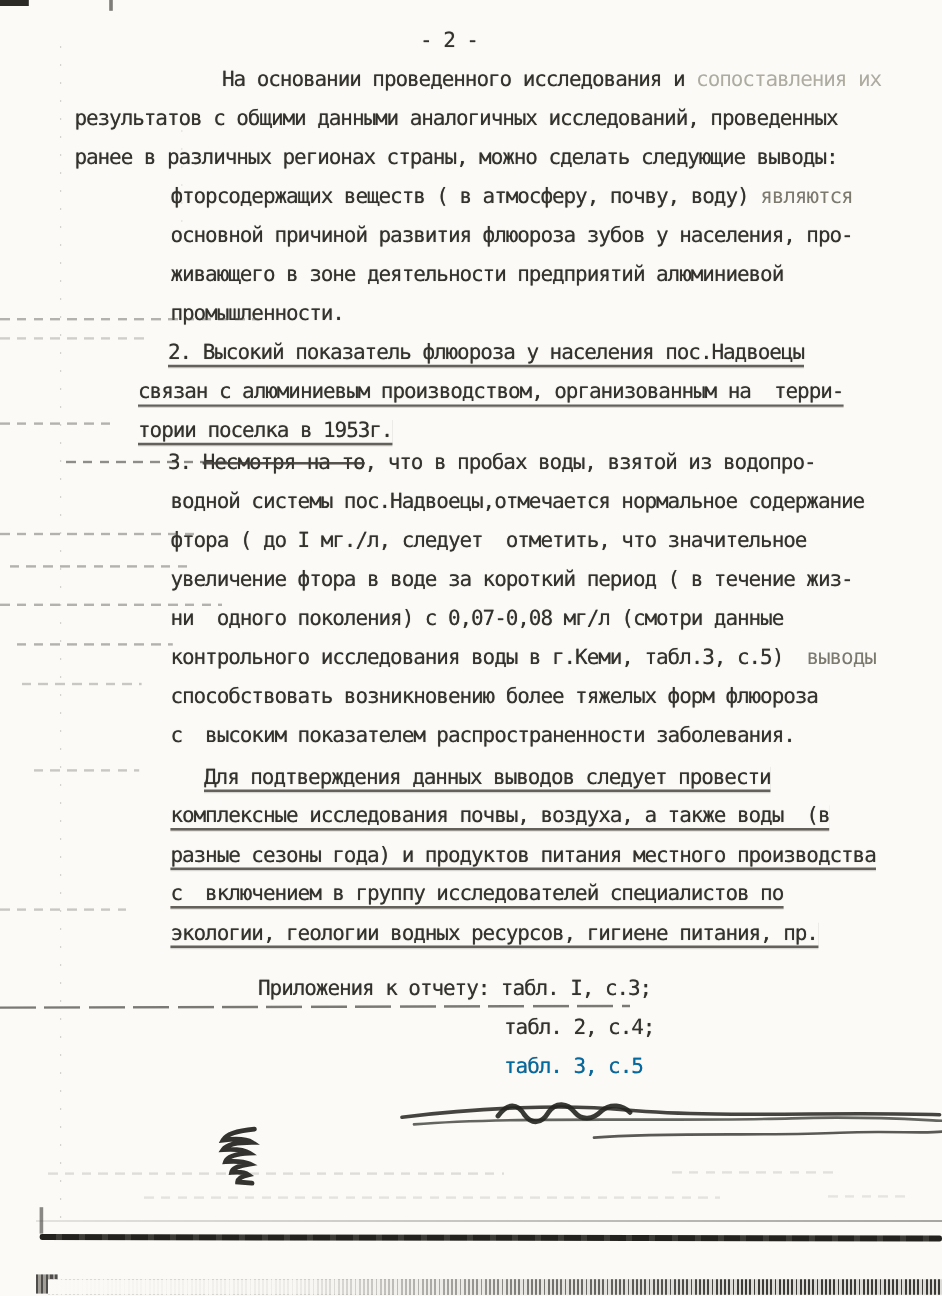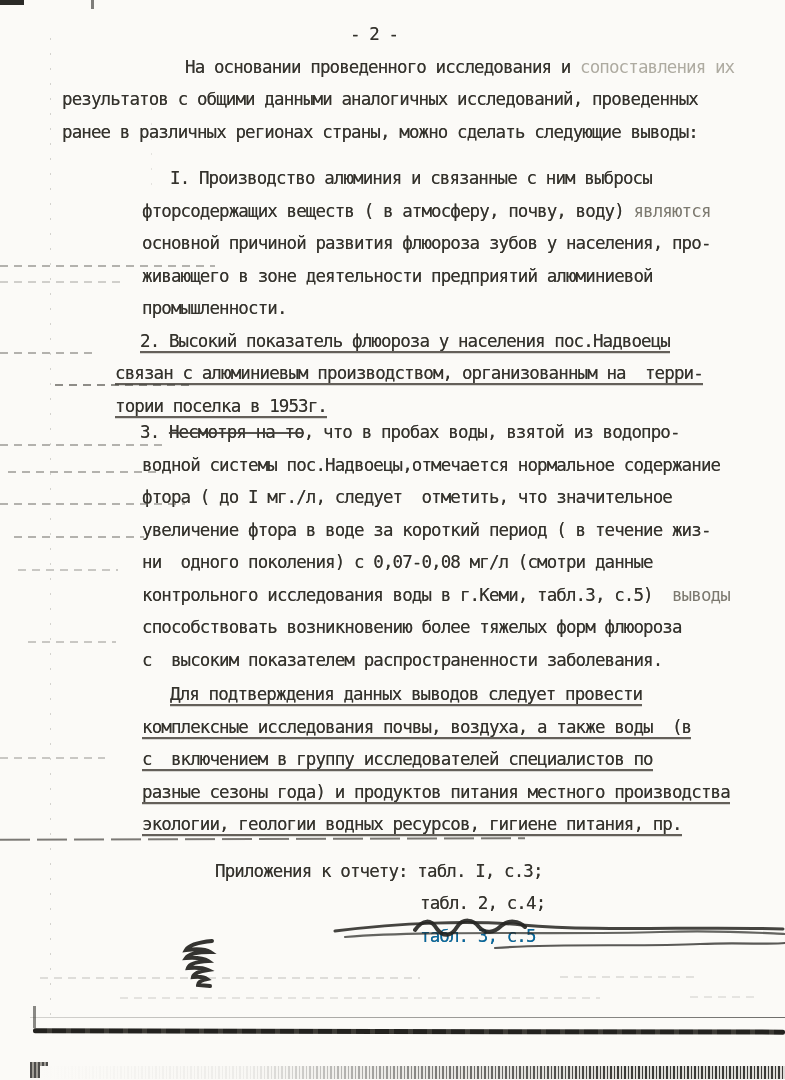--- a/index.html
+++ b/index.html
@@ -57,43 +57,42 @@
 
 <div class="page">
 
   <div class="text-block">
     <div class="ln pgnum">- 2 -</div>
 
     <div class="ln ind-first mt-intro"><span>На основании проведенного исследования и </span><span class="faded">сопоставления их</span></div>
     <div class="ln">результатов с общими данными аналогичных исследований, проведенных</div>
     <div class="ln">ранее в различных регионах страны, можно сделать следующие выводы:</div>
 
-    <div class="ln ind-num1 mt-item1">I. Производство алюминия и связанные с ним выбросы</div>
     <div class="ln ind-cont"><span>фторсодержащих веществ ( в атмосферу, почву, воду) </span><span class="dim">являются</span></div>
     <div class="ln ind-cont">основной причиной развития флюороза зубов у населения, про-</div>
     <div class="ln ind-cont">живающего в зоне деятельности предприятий алюминиевой</div>
     <div class="ln ind-cont">промышленности.</div>
 
     <div class="ln ind-num"><span class="ul">2. Высокий показатель флюороза у населения пос.Надвоецы</span></div>
     <div class="ln ind-cont2"><span class="ul">связан с алюминиевым производством, организованным на  терри-</span></div>
     <div class="ln ind-cont2"><span class="ul">тории поселка в 1953г.</span></div>
 
     <div class="ln ind-num mt-item3"><span>3. </span><span class="struck">Несмотря на то</span><span>, что в пробах воды, взятой из водопро-</span></div>
     <div class="ln ind-cont">водной системы пос.Надвоецы,отмечается нормальное содержание</div>
     <div class="ln ind-cont">фтора ( до I мг./л, следует  отметить, что значительное</div>
     <div class="ln ind-cont">увеличение фтора в воде за короткий период ( в течение жиз-</div>
     <div class="ln ind-cont">ни  одного поколения) с 0,07-0,08 мг/л (смотри данные</div>
     <div class="ln ind-cont"><span>контрольного исследования воды в г.Кеми, табл.3, с.5)  </span><span class="dim">выводы</span></div>
     <div class="ln ind-cont">способствовать возникновению более тяжелых форм флюороза</div>
     <div class="ln ind-cont">с  высоким показателем распространенности заболевания.</div>
 
     <div class="ln ind-num1 mt-concl"><span class="ul">Для подтверждения данных выводов следует провести</span></div>
     <div class="ln ind-cont"><span class="ul">комплексные исследования почвы, воздуха, а также воды  (в</span></div>
+    <div class="ln ind-cont"><span class="ul">разные сезоны года) и продуктов питания местного производства</span></div>
     <div class="ln ind-cont"><span class="ul">с  включением в группу исследователей специалистов по</span></div>
-    <div class="ln ind-cont"><span class="ul">разные сезоны года) и продуктов питания местного производства</span></div>
     <div class="ln ind-cont"><span class="ul">экологии, геологии водных ресурсов, гигиене питания, пр.</span></div>
 
     <div class="ln ind-app mt-app"><span>Приложения к отчету: </span><span>табл. I, с.3;</span></div>
     <div class="ln ind-tbl">табл. 2, с.4;</div>
     <div class="ln ind-tbl crossed">табл. 3, с.5</div>
   </div>
 
   <div class="art corner-bar" style="left:0;top:0;width:24px;height:5px;"></div>
   <div class="art corner-bar" style="left:91px;top:0;width:3px;height:9px;opacity:.6;"></div>
   <div class="art vline" style="left:50px;top:30px;height:985px;"></div>

